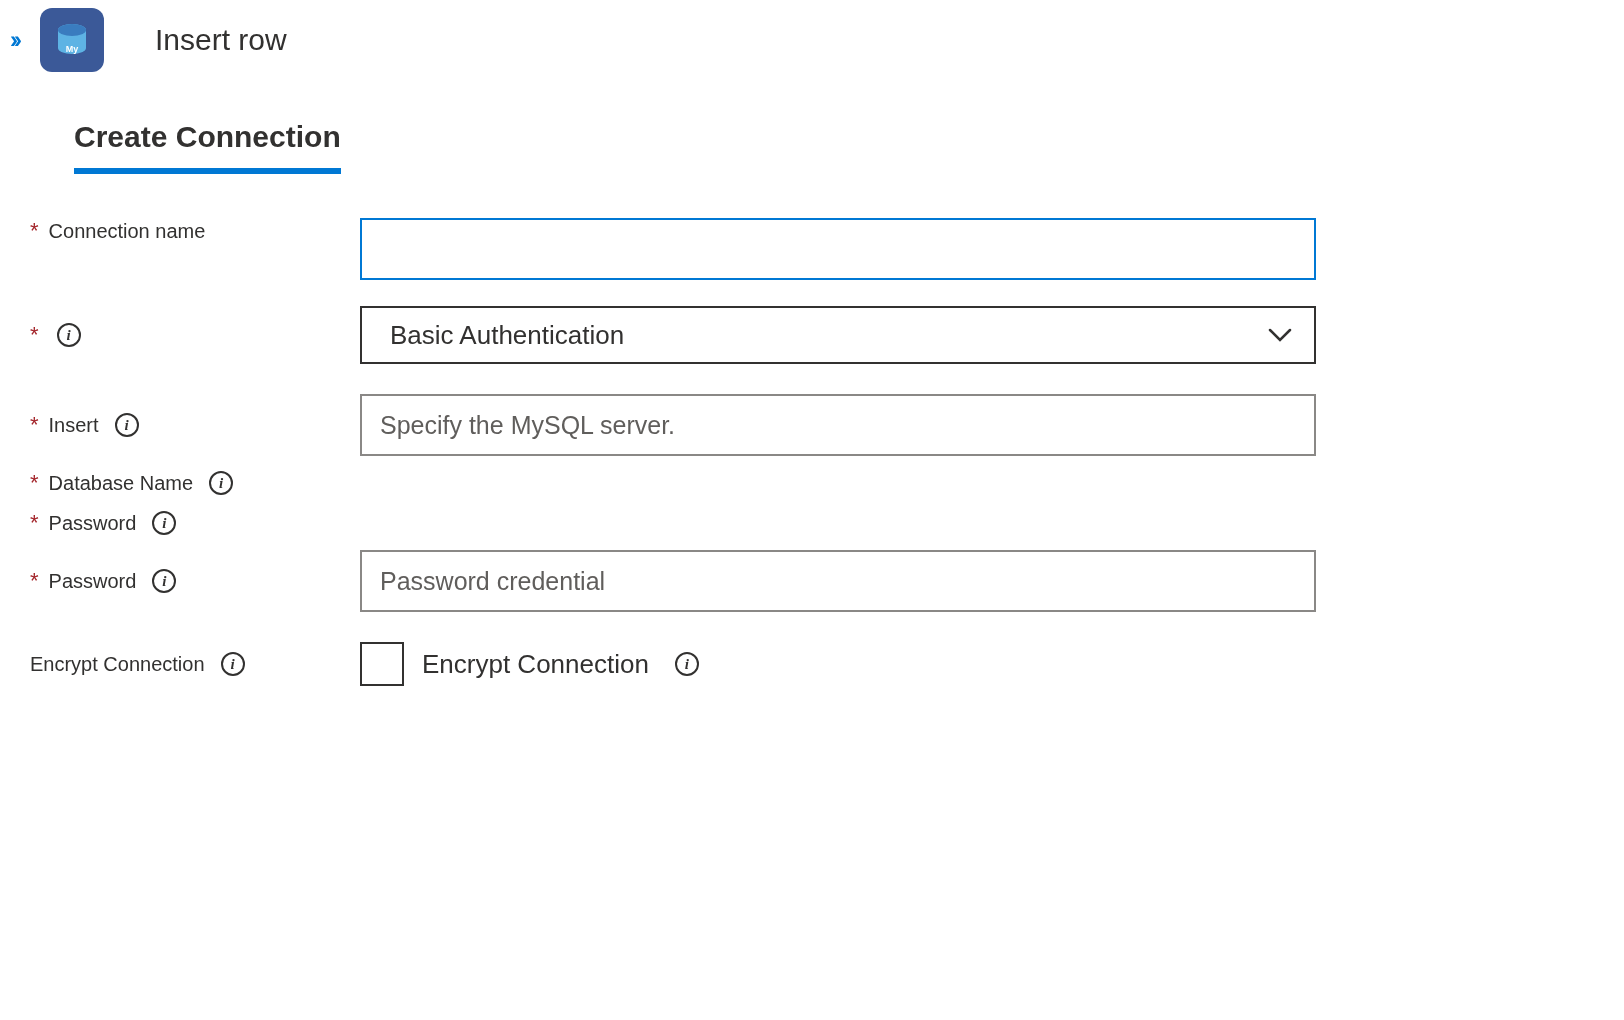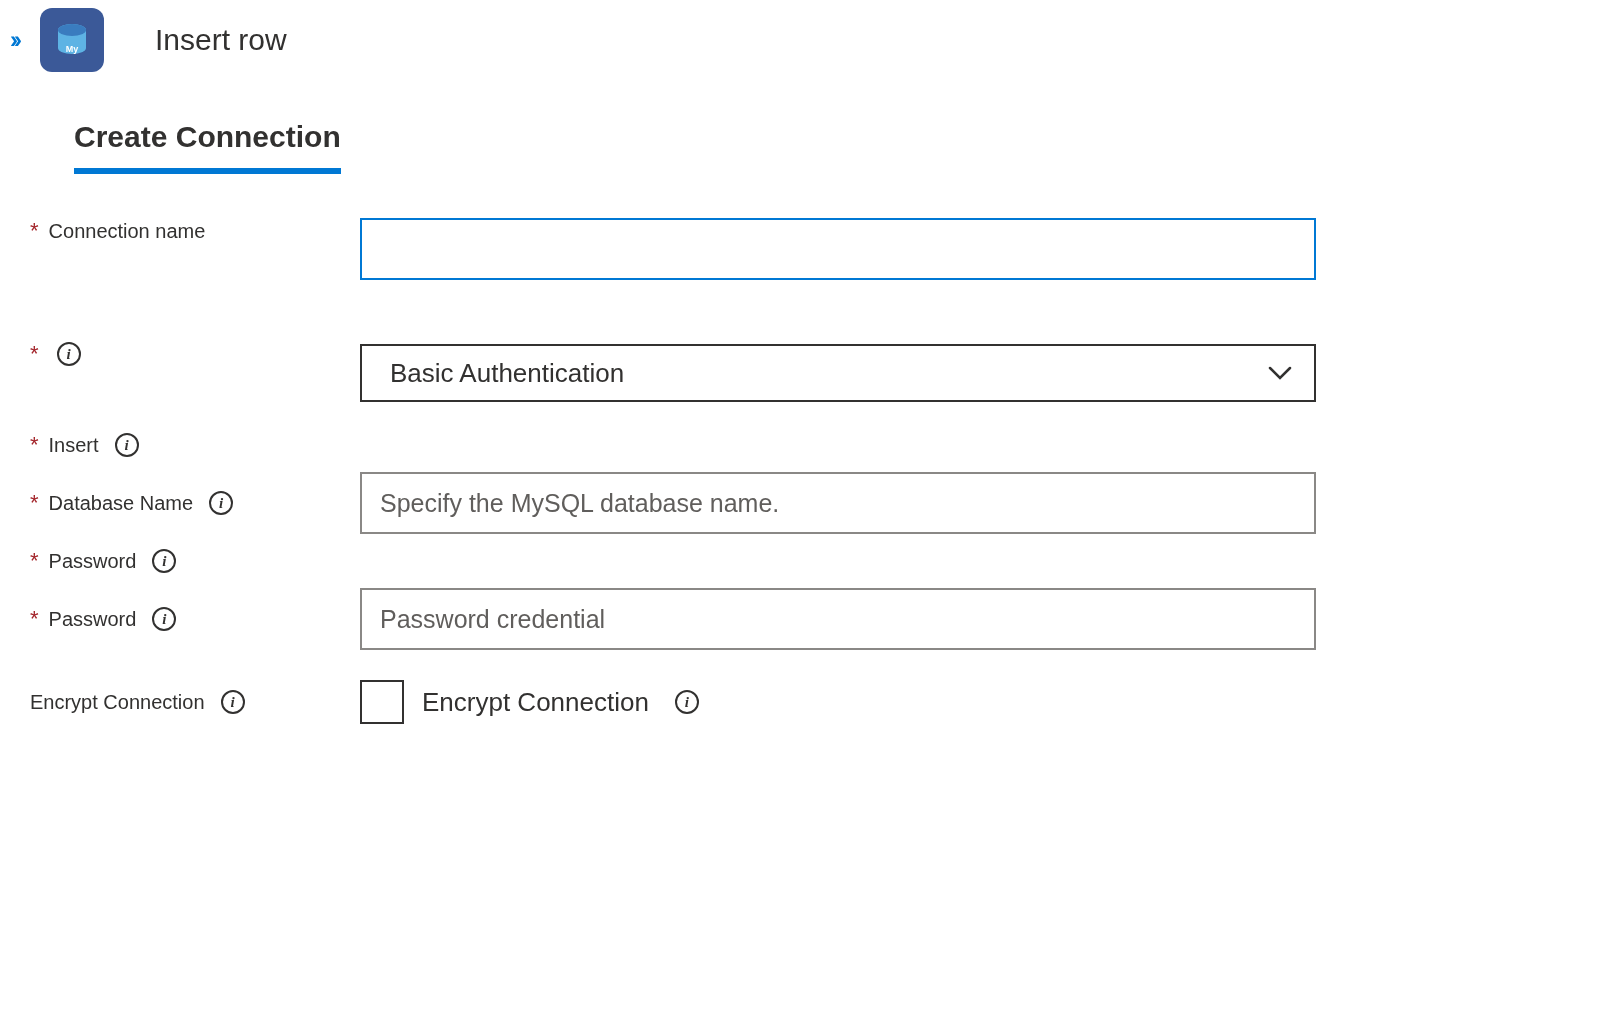--- a/index.html
+++ b/index.html
@@ -120,21 +120,20 @@
     }
     .select-wrap {
       width: 100%;
       height: 58px;
       border: 2px solid #323130;
       display: flex;
       align-items: center;
       justify-content: space-between;
       padding: 0 22px 0 28px;
       background: #ffffff;
-      margin-top: 38px;
     }
     .select-value {
       font-size: 26px;
       color: #323130;
     }
     .chevron-down {
       width: 24px;
       height: 14px;
     }
     .checkbox-row {
@@ -209,30 +208,30 @@
       </div>
     </div>
   </div>
 
   <div class="form-row row-tight">
     <div class="form-label-cell">
       <span class="required">*</span>
       <span class="form-label">Insert</span>
       <span class="info-icon">i</span>
     </div>
+    <div class="form-input-cell">
+      <input type="text" class="text-input" placeholder="Specify the MySQL server." style="">
+    </div>
   </div>
 
   <div class="form-row row-tight">
     <div class="form-label-cell">
       <span class="required">*</span>
       <span class="form-label">Database Name</span>
       <span class="info-icon">i</span>
-    </div>
-    <div class="form-input-cell">
-      <input type="text" class="text-input" placeholder="Specify the MySQL database name." style="">
     </div>
   </div>
 
   <div class="form-row row-tight">
     <div class="form-label-cell">
       <span class="required">*</span>
       <span class="form-label">Password</span>
       <span class="info-icon">i</span>
     </div>
   </div>

